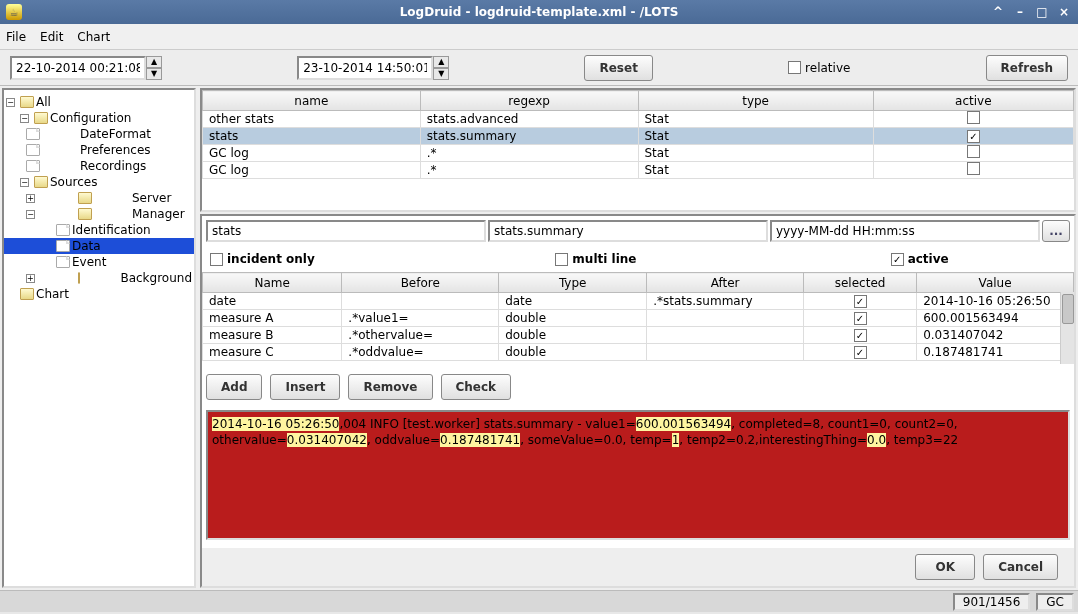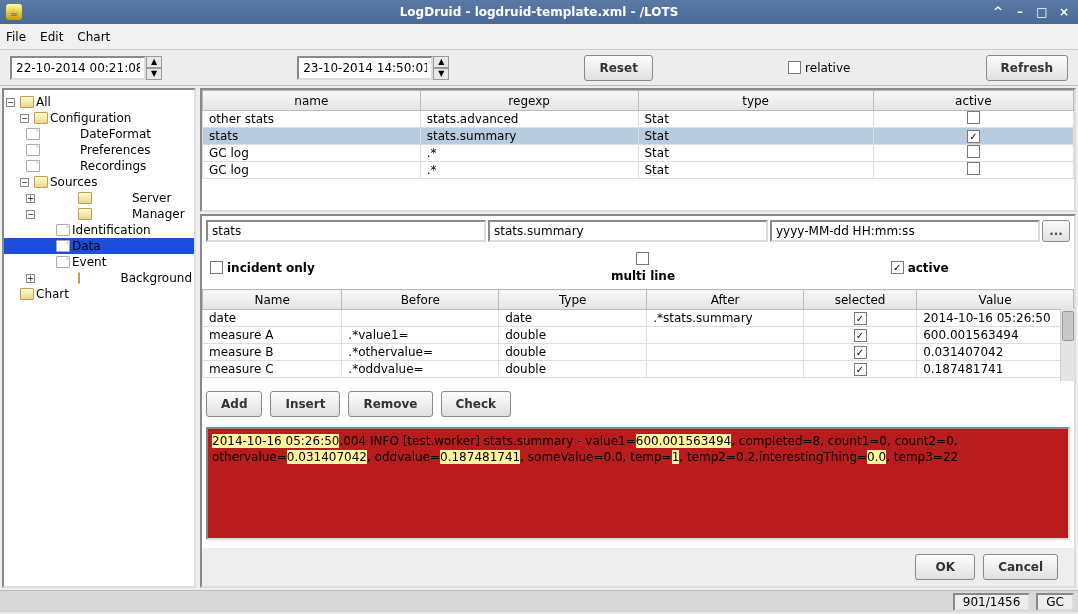--- a/index.html
+++ b/index.html
@@ -41,21 +41,21 @@
     td { border: 1px solid #ddd; padding: 0 6px; height:17px; overflow:hidden; text-overflow:ellipsis; white-space:nowrap;}
     tr.sel td { background: #b8ccdf; }
     .cellcheck { text-align:center; }
     
     .middle { display:flex; flex-direction:column; gap:4px;}
     .fields-row { display: flex; gap: 2px; padding:4px;}
     .fields-row input { flex:1; height:22px; border:2px inset #ddd; padding:0 4px; background:#fff;}
     .fields-row .smallbtn { width:28px; height:22px; border:1px solid #888; background:linear-gradient(to bottom,#fdfdfd,#e0e0e0); border-radius:3px; cursor:pointer; text-align:center; line-height:20px; font-weight:bold; color:#446;}
     .checks-row { display:flex; padding:2px 8px; gap:40px;}
     .checks-row .check { flex:1;text-align:right;}
-    .checks-row .check:nth-child(2){ justify-content:flex-start; margin-left:130px;flex-direction:column;}
+    .checks-row .check:nth-child(2){ justify-content:flex-start; margin-left:130px;}
     .checks-row .check:nth-child(3){ justify-content:flex-start; margin-left:120px;}
     
     .fields-table-wrap { height:92px; overflow:auto; position:relative;}
     .scrollbar-y { position:absolute; right:0; top:20px; bottom:0; width:14px; background:#e4e4e4; border-left:1px solid #ccc;}
     .scrollthumb { background:#c8c8c8; border:1px solid #999; border-radius:2px; width:12px; margin:1px;}
     
     .btn-row { display:flex; gap:8px; padding:6px 4px;}
     
     .log-panel { flex:1; padding:4px; background:#b91c1c; overflow:auto; font-size:12px; line-height:1.35;}
     .hl { background: #fff5a0; }

